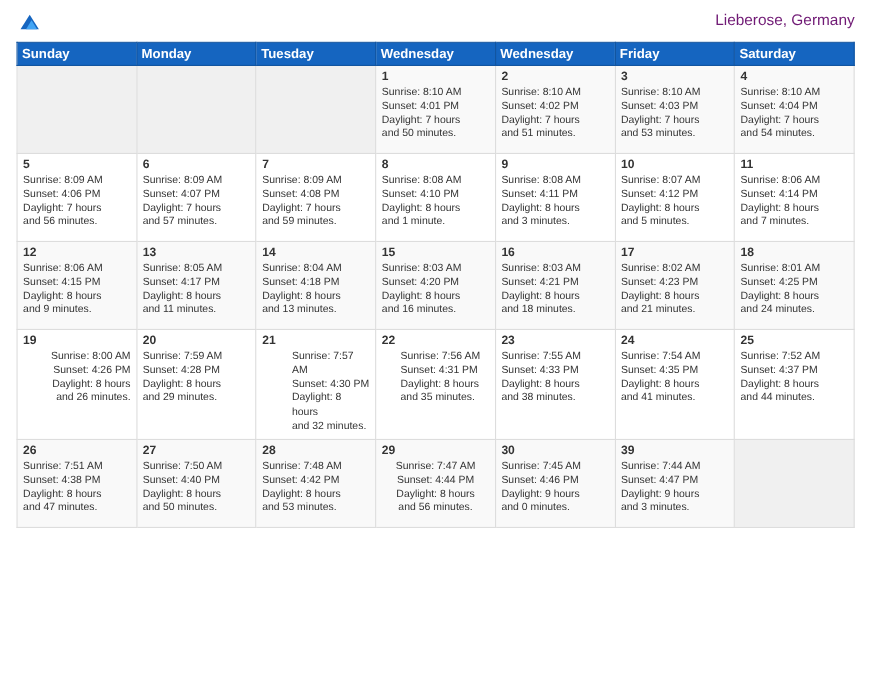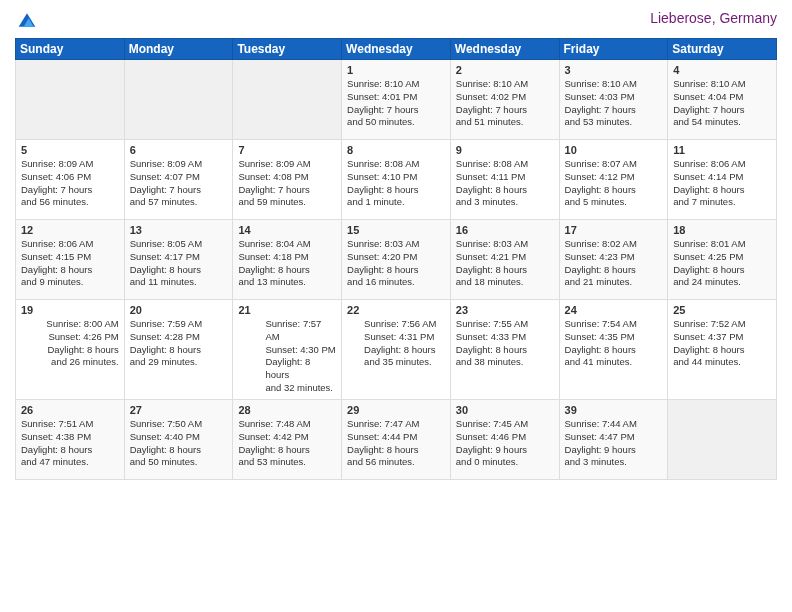--- a/index.html
+++ b/index.html
@@ -331,21 +331,21 @@
           </td>
           <td>
             <span class="day-number">28</span>
             <div class="day-info" style="white-space: pre-line;">Sunrise: 7:48 AM
 Sunset: 4:42 PM
 Daylight: 8 hours
 and 53 minutes.</div>
           </td>
           <td>
             <span class="day-number">29</span>
-            <div class="day-info" style="white-space: pre-line;">Sunrise: 7:47 AM
+            <div class="day-info" style="white-space: pre-line; text-align: center;">Sunrise: 7:47 AM
 Sunset: 4:44 PM
 Daylight: 8 hours
 and 56 minutes.</div>
           </td>
           <td>
             <span class="day-number">30</span>
             <div class="day-info" style="white-space: pre-line;">Sunrise: 7:45 AM
 Sunset: 4:46 PM
 Daylight: 9 hours
 and 0 minutes.</div>

